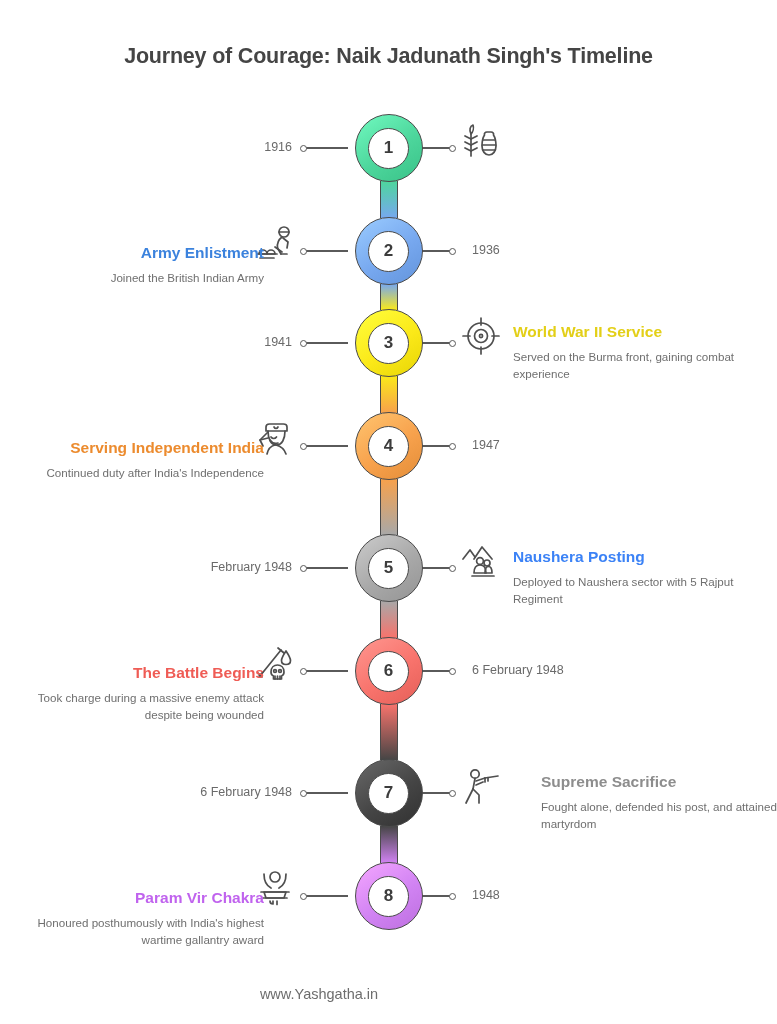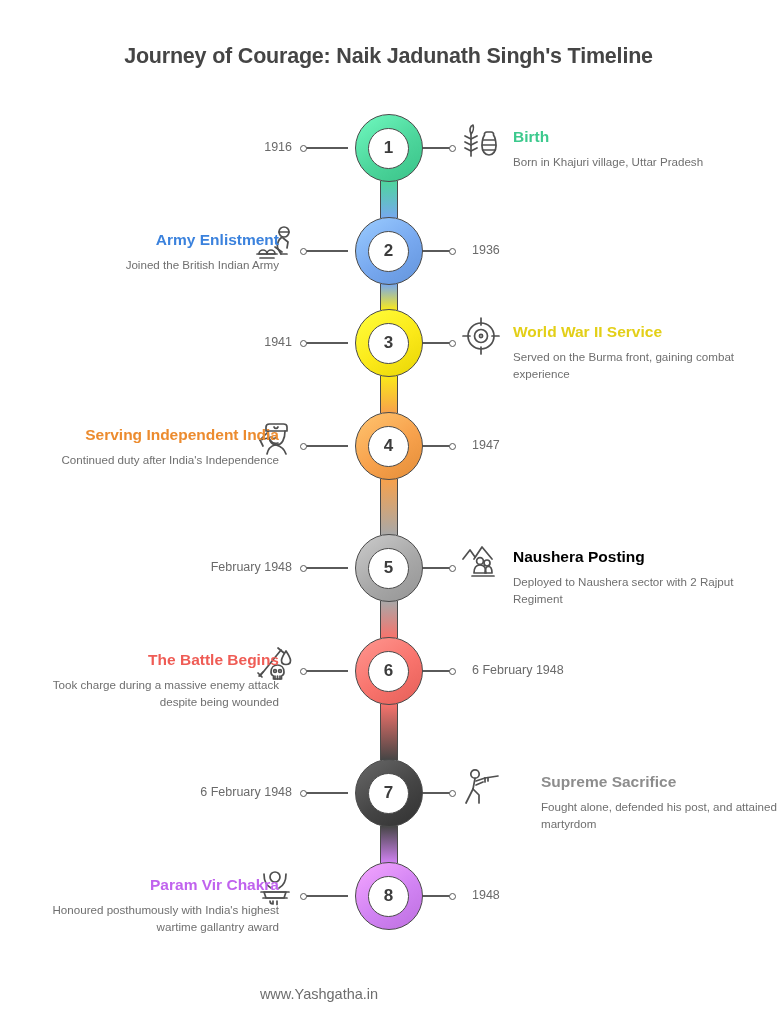--- a/index.html
+++ b/index.html
@@ -93,21 +93,21 @@
   }
   .year.left  { right: 485px; text-align: right; }
   .year.right { left: 472px;  text-align: left; }
 
   
   .content {
     position: absolute;
     width: 245px;
   }
   .content.right { left: 513px; text-align: left; }
-  .content.left  { left: 34px;  text-align: right; }
+  .content.left  { left: 19px;  text-align: right; margin-top: 13px; }
   .content .ctitle {
     font-size: 15.5px;
     font-weight: bold;
     line-height: 1.22;
     margin-bottom: 7px;
   }
   .content .cdesc {
     font-size: 11.6px;
     color: #6f6f6f;
     line-height: 1.45;
@@ -170,24 +170,20 @@
           <path d="M11 25 L5 22"></path>
           <path d="M11 25 L17 22"></path>
           <path d="M11 31 L5 28"></path>
           <path d="M11 31 L17 28"></path>
           <path d="M27 12 C25 12 24 13.5 24.5 15 C22.5 18 22 22 22 26 C22 31 25 35 29 35 C33 35 36 31 36 26 C36 22 35.5 18 33.5 15 C34 13.5 33 12 31 12Z"></path>
           <path d="M23.4 20 L34.6 20"></path>
           <path d="M22.4 25 L35.6 25"></path>
           <path d="M23 30 L35 30"></path>
         </svg>
       </div>
-      <div class="content right" style="top: 128px;">
-        <div class="ctitle" style="color: rgb(60, 201, 141);">Birth</div>
-        <div class="cdesc">Born in Khajuri village, Uttar Pradesh</div>
-      </div>
       <div class="leader right" style="top: 250px;"></div>
       <div class="leader left" style="top: 250px;"></div>
       <div class="enddot right" style="top: 247.5px;"></div>
       <div class="enddot left" style="top: 247.5px;"></div>
       <div class="node" style="top: 217px; background: linear-gradient(145deg, rgb(155, 204, 255), rgb(119, 168, 239) 55%, rgb(99, 148, 219));">
         <div class="inner">2</div>
       </div>
       <div class="year right" style="top: 243px;">1936</div>
       <div class="icon left" style="top: 223px;">
         <svg viewBox="0 0 42 42">
@@ -269,22 +265,22 @@
           <path d="M14 19 L22 7 L32 19"></path>
           <path d="M3 19 L10 10 L15 17"></path>
           <circle cx="20" cy="21" r="3.4"></circle>
           <path d="M14 33 C14 27.5 16.8 25 20 25 C23.2 25 26 27.5 26 33Z"></path>
           <circle cx="27" cy="23" r="3"></circle>
           <path d="M25 33 C25 28.5 26 26.5 28.5 26.5 C31 26.5 32 28.5 32 33Z"></path>
           <path d="M12 36 L34 36"></path>
         </svg>
       </div>
       <div class="content right" style="top: 548px;">
-        <div class="ctitle" style="color: #000000;">Naushera Posting</div>
-        <div class="cdesc">Deployed to Naushera sector with 2 Rajput Regiment</div>
+        <div class="ctitle" style="color: #3b82f6;">Naushera Posting</div>
+        <div class="cdesc">Deployed to Naushera sector with 5 Rajput Regiment</div>
       </div>
       <div class="leader right" style="top: 670px;"></div>
       <div class="leader left" style="top: 670px;"></div>
       <div class="enddot right" style="top: 667.5px;"></div>
       <div class="enddot left" style="top: 667.5px;"></div>
       <div class="node" style="top: 637px; background: linear-gradient(145deg, rgb(255, 151, 144), rgb(248, 115, 108) 55%, rgb(228, 95, 88));">
         <div class="inner">6</div>
       </div>
       <div class="year right" style="top: 663px;">6 February 1948</div>
       <div class="icon left" style="top: 643px;">

